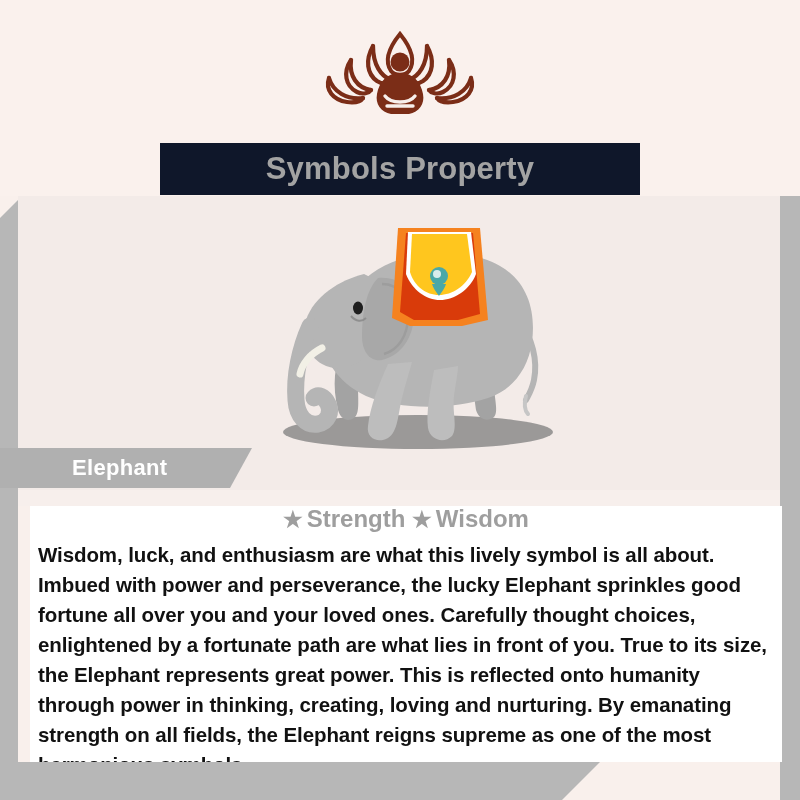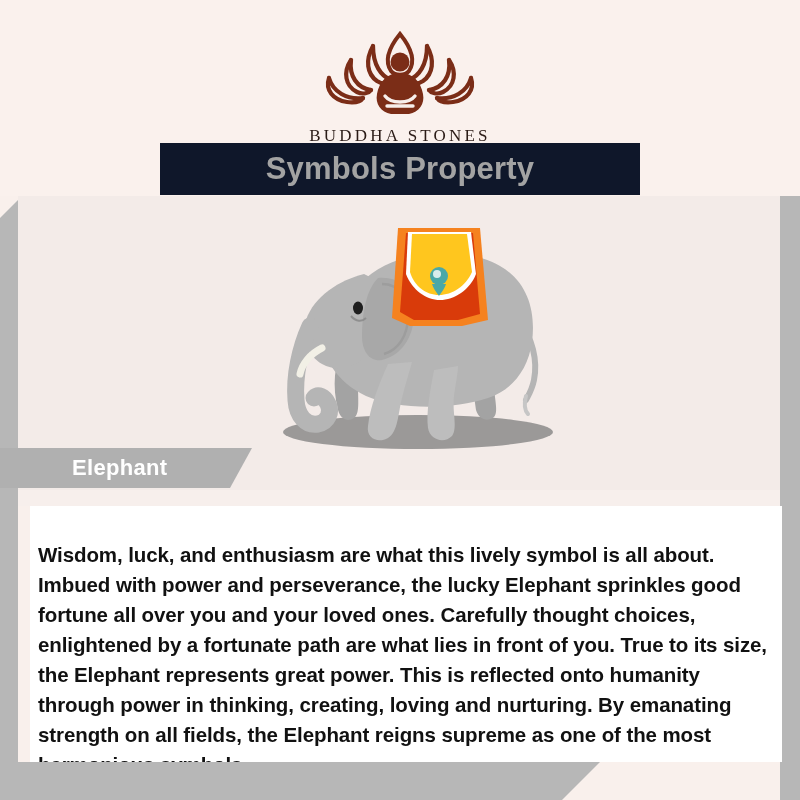--- a/index.html
+++ b/index.html
@@ -191,21 +191,20 @@
 
         <g fill="#7b2d17">
           <circle cx="93" cy="44" r="9.5"></circle>
           <path d="M93 55 C80 55 72 64 70 76 C68 86 74 94 84 96 L102 96 C112 94 118 86 116 76 C114 64 106 55 93 55 Z"></path>
         </g>
         <g fill="none" stroke="#f7efec" stroke-width="3.4" stroke-linecap="round">
           <path d="M78 78 C84 86 102 86 108 78"></path>
           <path d="M80 88 L106 88"></path>
         </g>
       </svg>
-      <div class="logo-text">BUDDHA STONES</div>
     </div>
 
     <div class="title-band">
       <div class="title">Symbols Property</div>
     </div>
   </div>
 
   <div class="stage">
     <svg width="330" height="260" viewBox="0 0 330 260">
 
@@ -252,18 +251,25 @@
     </svg>
   </div>
 
   <div class="name-banner">
     <span class="name">Elephant</span>
   </div>
 
   <div class="attr-strip"></div>
 
   <div class="body-card">
+    <div class="attrs">
+      <span>
+        <span class="star">★</span><span class="attr-label">Strength</span>
+      </span><span>
+        <span class="star">★</span><span class="attr-label">Wisdom</span>
+      </span>
+    </div>
 
     <div class="body-text">Wisdom, luck, and enthusiasm are what this lively symbol is all about. Imbued with power and perseverance, the lucky Elephant sprinkles good fortune all over you and your loved ones. Carefully thought choices, enlightened by a fortunate path are what lies in front of you. True to its size, the Elephant represents great power. This is reflected onto humanity through power in thinking, creating, loving and nurturing. By emanating strength on all fields, the Elephant reigns supreme as one of the most harmonious symbols.</div>
   </div>
 
   <div class="bar-bottom"></div>
 </div>
 
 </body></html>

